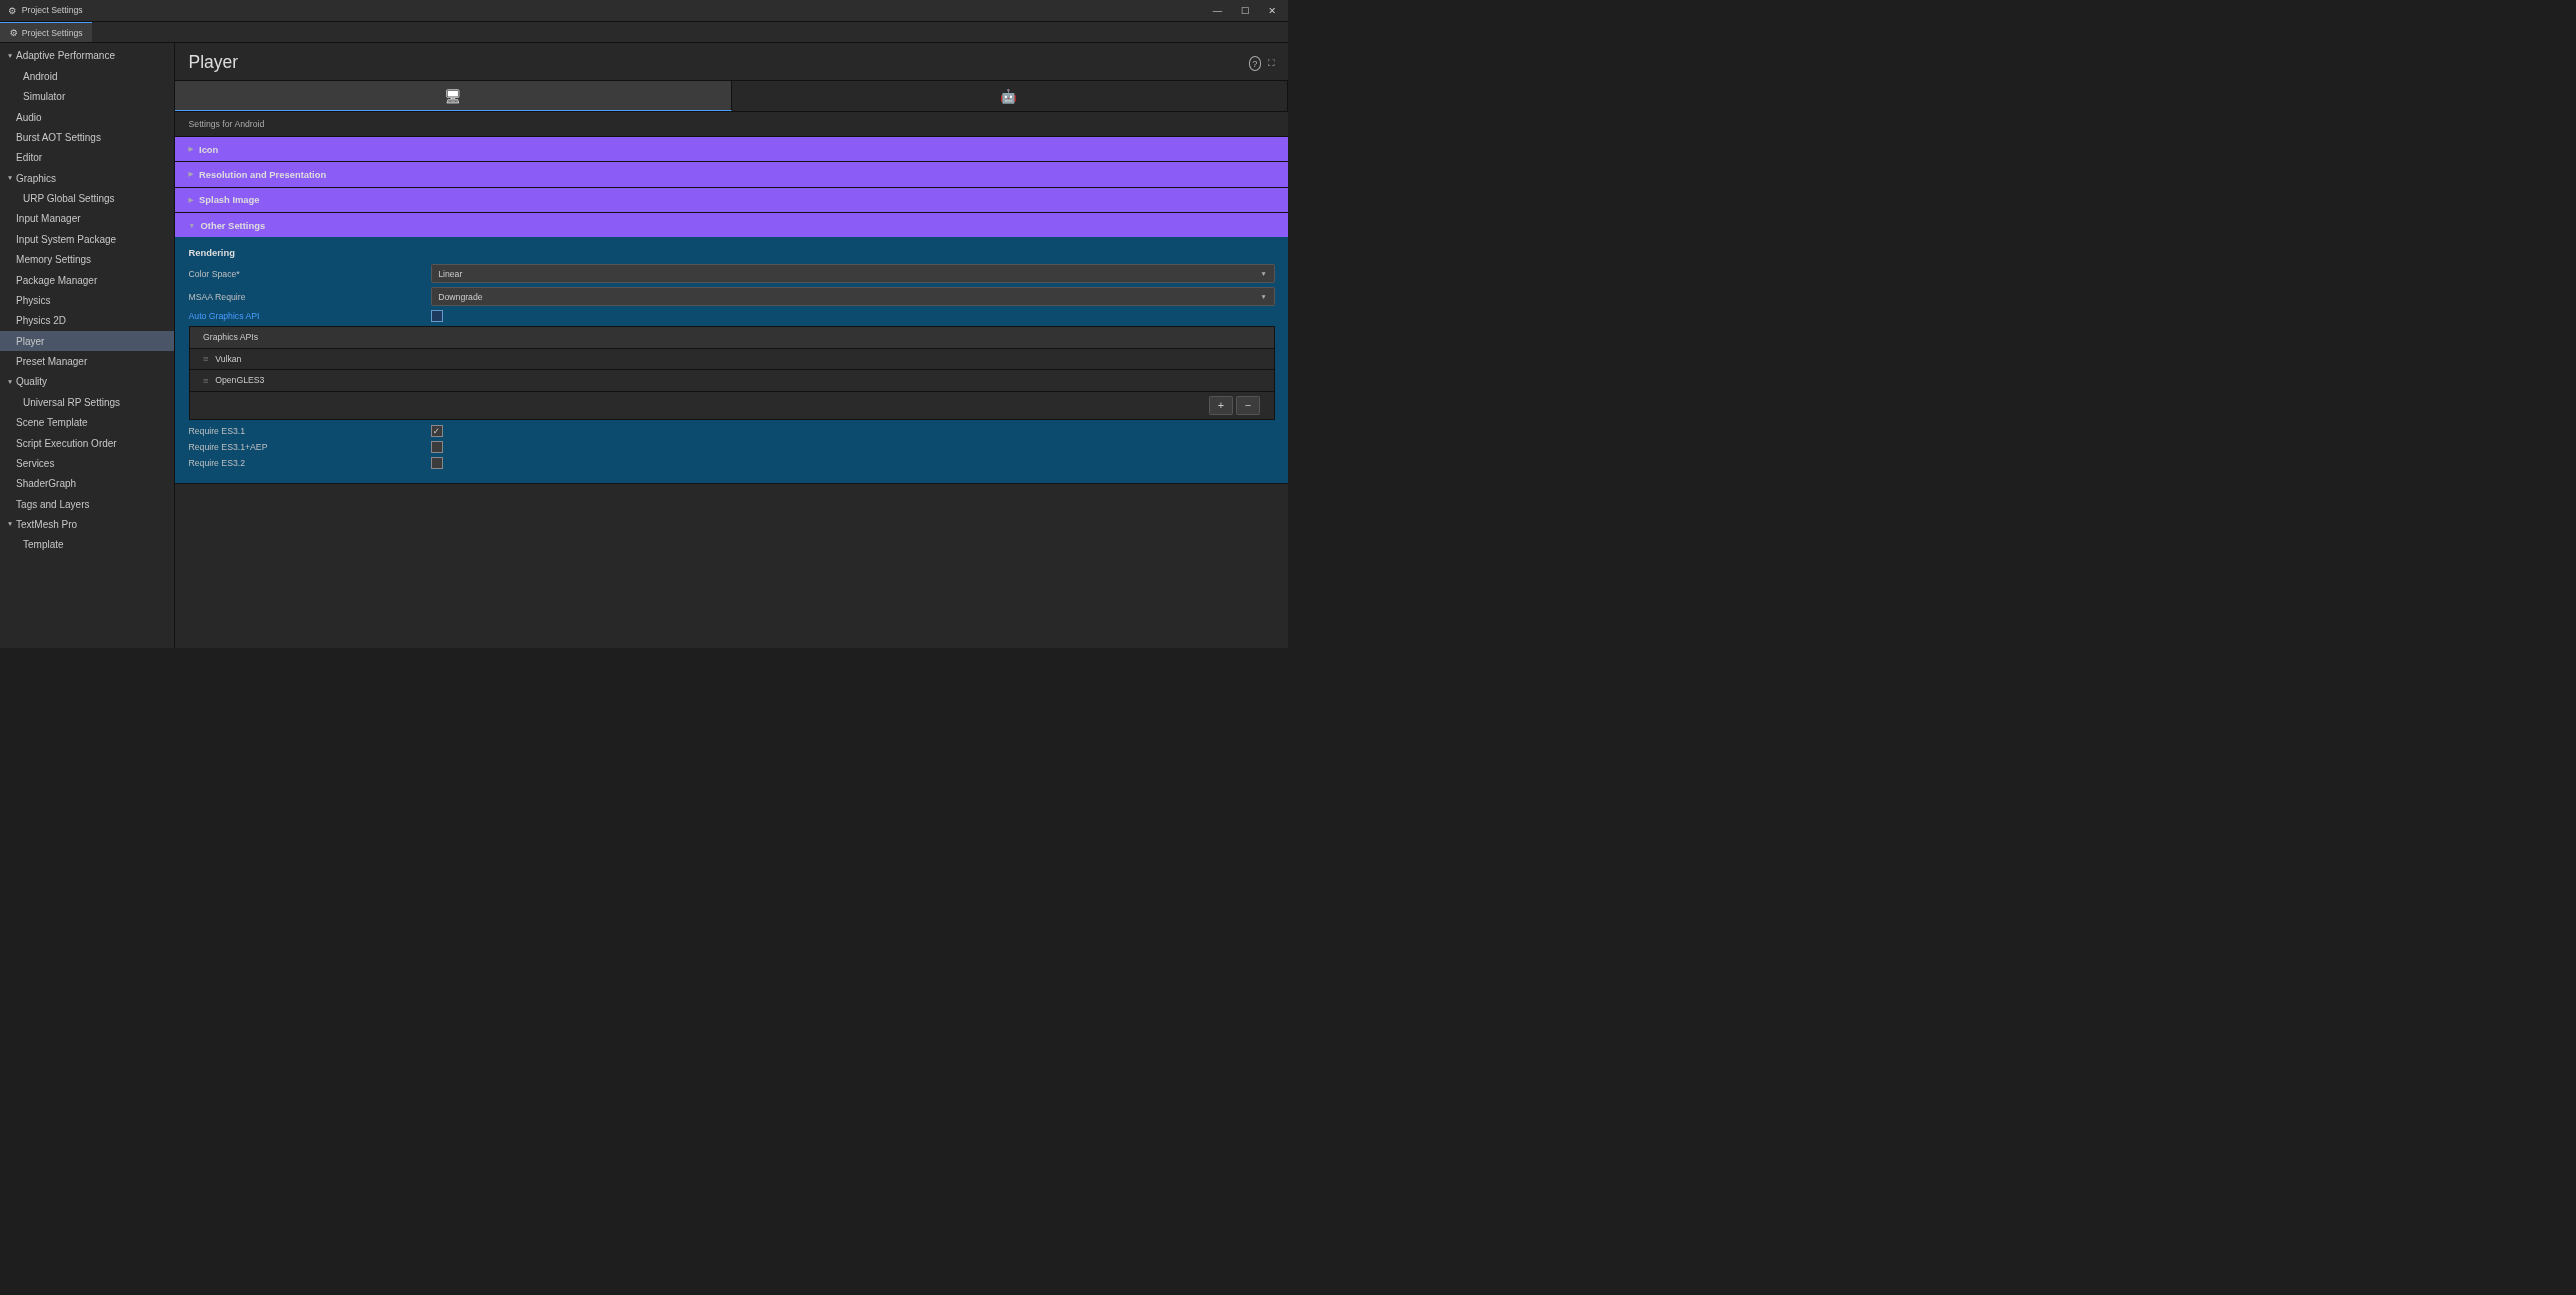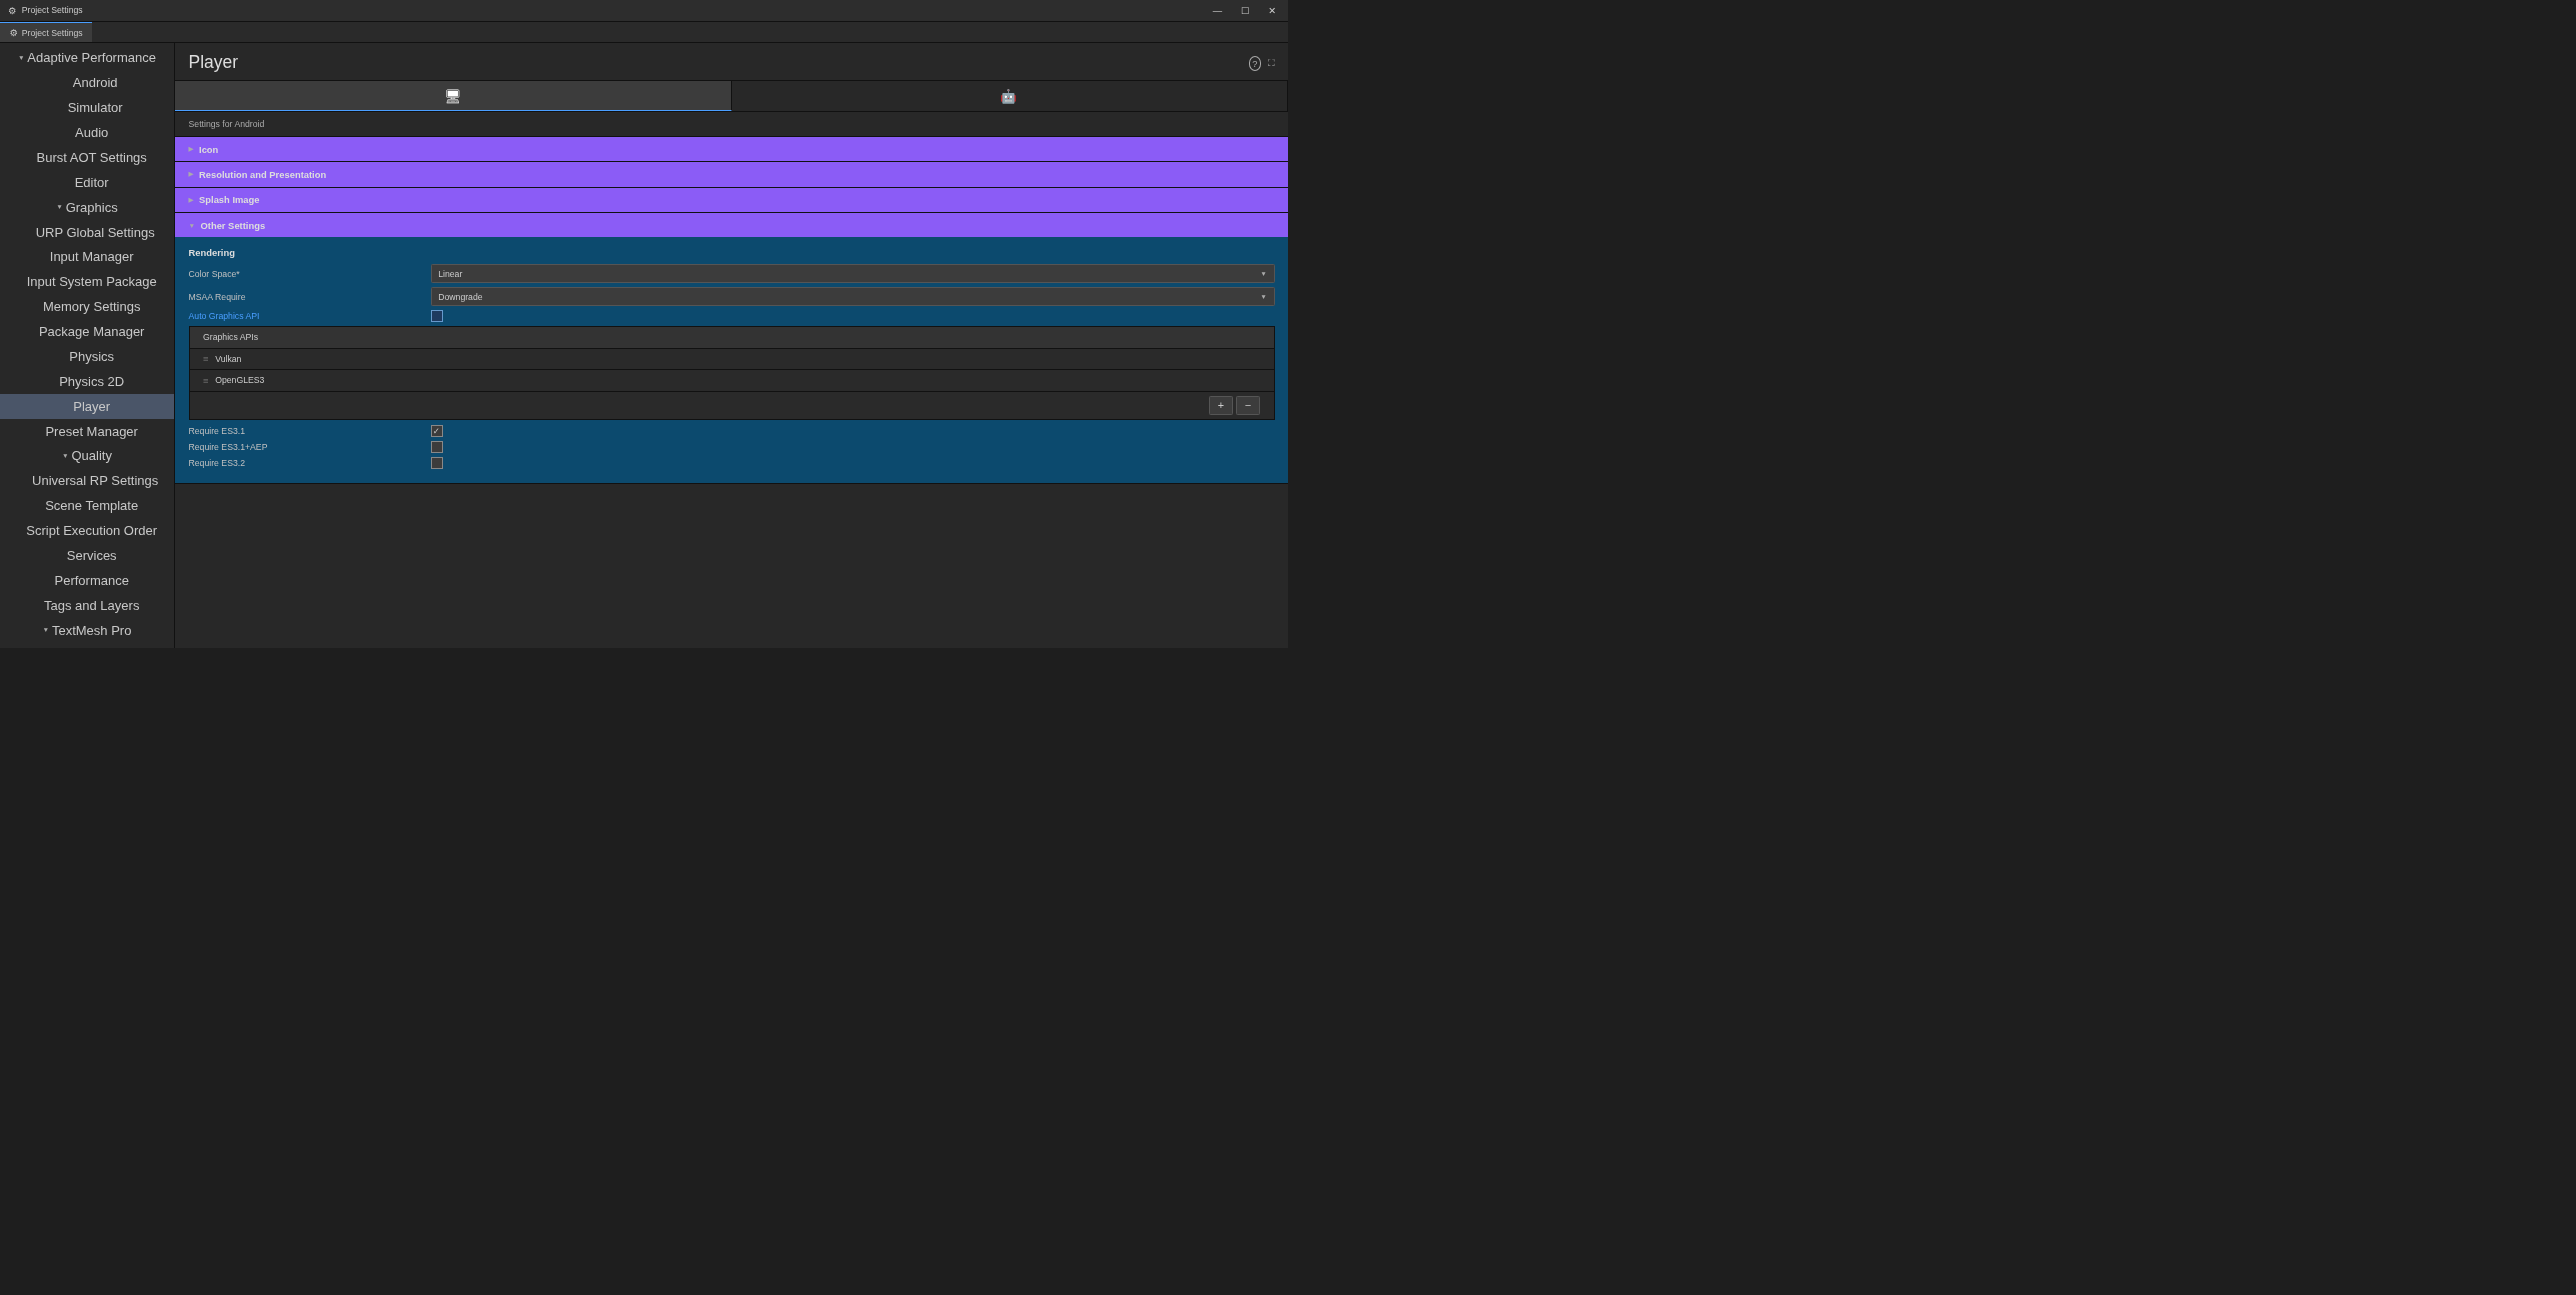--- a/index.html
+++ b/index.html
@@ -80,23 +80,22 @@
       overflow-y: auto;
       padding: 2.7px 0;
     }
 
     .sidebar-item {
       display: flex;
       align-items: center;
       padding: 2.7px 6.7px;
       cursor: pointer;
       color: #c8c8c8;
-      font-size: 13px;
+      font-size: 10px;
       line-height: 1.5;
-      justify-content: center;
     }
     .sidebar-item.active { background: #4a5568; }
     .sidebar-item.child { padding-left: 23px; }
 
     .arrow {
       margin-right: 2.7px;
       font-size: 6.7px;
       color: #aaa;
     }
     .arrow-down::before { content: '▼'; }
@@ -406,21 +405,21 @@
         <div class="sidebar-item">
           <span style="display:inline-block;width:9.4px;"></span>
           <span>Script Execution Order</span>
         </div>
         <div class="sidebar-item">
           <span style="display:inline-block;width:9.4px;"></span>
           <span>Services</span>
         </div>
         <div class="sidebar-item">
           <span style="display:inline-block;width:9.4px;"></span>
-          <span>Performance</span>
+          <span>ShaderGraph</span>
         </div>
         <div class="sidebar-item">
           <span style="display:inline-block;width:9.4px;"></span>
           <span>Tags and Layers</span>
         </div>
         <div class="sidebar-item">
           <span class="arrow arrow-down"></span>
           <span>TextMesh Pro</span>
         </div>
         <div class="sidebar-item child">

